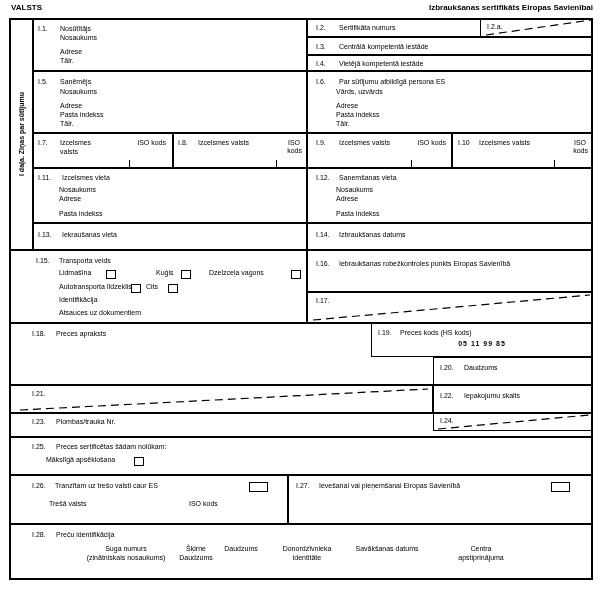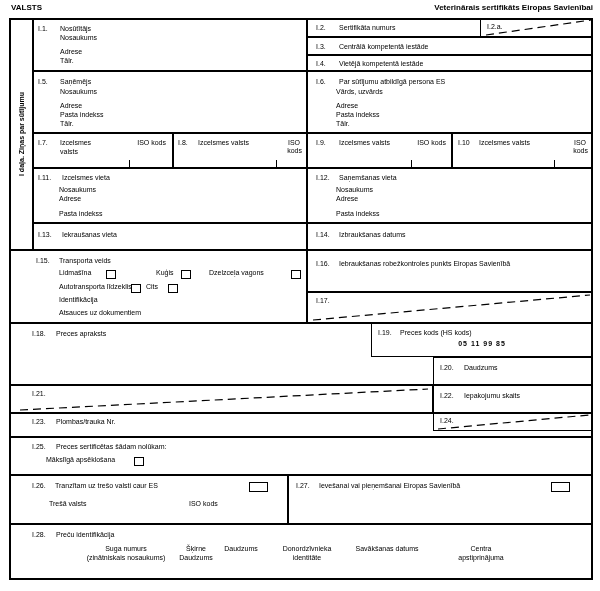--- a/index.html
+++ b/index.html
@@ -19,21 +19,21 @@
   .code{font-weight:bold;letter-spacing:1px;}
   .ctr{text-align:center;}
   svg.xlines{position:absolute;left:0;top:0;pointer-events:none;}
 </style>
 </head>
 <body>
 
 <div id="page">
 
   <div class="hdr" style="left:11px;top:3px;">VALSTS</div>
-  <div class="hdr" style="left:0;top:3px;width:593px;text-align:right;">Veterinārais sertifikāts Eiropas Savienībai</div>
+  <div class="hdr" style="left:0;top:3px;width:593px;text-align:right;">Izbraukšanas sertifikāts Eiropas Savienībai</div>
 
   <div class="frame" style="left:9px;top:18px;width:584px;height:562px;"></div>
 
   <div class="vstrip" style="left:9px;top:18px;width:24px;height:232px;">
     <span class="vtext">I daļa. Ziņas par sūtījumu</span>
   </div>
 
   <div class="cell" style="left:33px;top:18px;width:274px;height:53px;">
     <span style="left:4px;top:6px;">I.1.</span>
     <span style="left:26px;top:6px;">Nosūtītājs</span>

